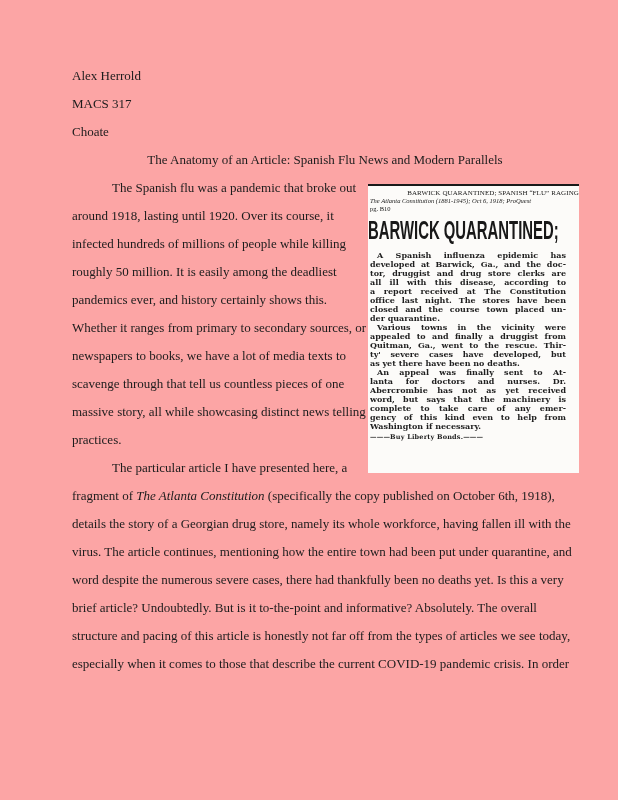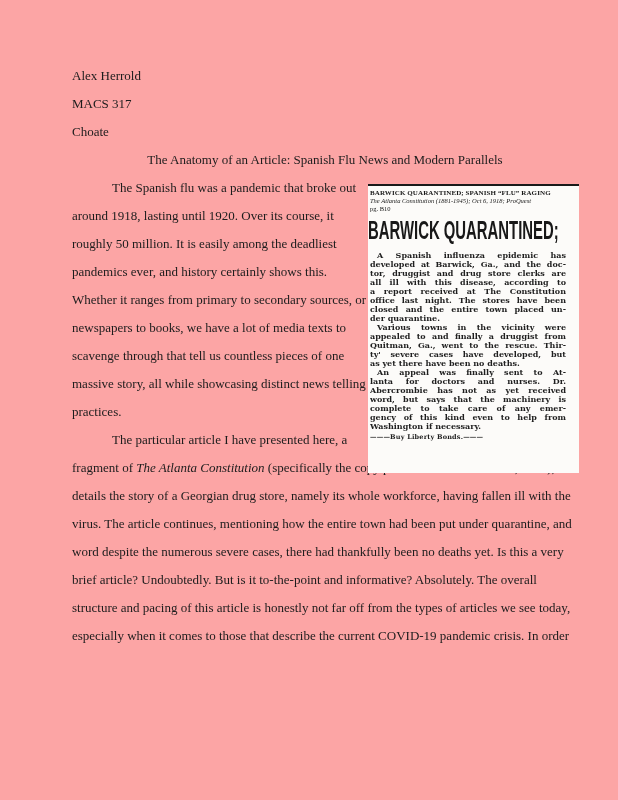--- a/index.html
+++ b/index.html
@@ -46,24 +46,25 @@
     height: 2px;
     background: #1a1a1a;
     width: 100%;
   }
   .cite {
     margin-top: 3px;
     padding-left: 2px;
   }
   .cite-head {
     font-size: 7px;
-    font-weight: bold;
+    font-weight: normal;
     letter-spacing: 0.1px;
     white-space: nowrap;
     line-height: 8px;
+    text-align: right;
   }
   .cite-src {
     font-size: 6.5px;
     font-style: italic;
     white-space: nowrap;
     line-height: 7.5px;
   }
   .cite-pg {
     font-size: 6.5px;
     line-height: 7.5px;
@@ -127,20 +128,21 @@
 
   <div class="doc-flow">
     <div class="doc-line">Alex Herrold</div>
     <div class="doc-line">MACS 317</div>
     <div class="doc-line">Choate</div>
     <div class="doc-line doc-title">The Anatomy of an Article: Spanish Flu News and Modern Parallels</div>
 
     <div>
       <div class="doc-line narrow indent">The Spanish flu was a pandemic that broke out</div>
       <div class="doc-line narrow">around 1918, lasting until 1920. Over its course, it</div>
+      <div class="doc-line narrow">infected hundreds of millions of people while killing</div>
       <div class="doc-line narrow">roughly 50 million. It is easily among the deadliest</div>
       <div class="doc-line narrow">pandemics ever, and history certainly shows this.</div>
       <div class="doc-line narrow">Whether it ranges from primary to secondary sources, or</div>
       <div class="doc-line narrow">newspapers to books, we have a lot of media texts to</div>
       <div class="doc-line narrow">scavenge through that tell us countless pieces of one</div>
       <div class="doc-line narrow">massive story, all while showcasing distinct news telling</div>
       <div class="doc-line narrow">practices.</div>
     </div>
 
     <div>
@@ -168,21 +170,21 @@
       <div class="headline-line hl-left"><span>BARWICK QUARANTINED;</span></div>
     </div>
 
     <div class="np-body">
       <div class="np-line np-indent">A Spanish influenza epidemic has</div>
       <div class="np-line">developed at Barwick, Ga., and the doc-</div>
       <div class="np-line">tor, druggist and drug store clerks are</div>
       <div class="np-line">all ill with this disease, according to</div>
       <div class="np-line">a report received at The Constitution</div>
       <div class="np-line">office last night. The stores have been</div>
-      <div class="np-line">closed and the entire town placed un-</div>
+      <div class="np-line">closed and the course town placed un-</div>
       <div class="np-line np-last">der quarantine.</div>
       <div class="np-line np-indent">Various towns in the vicinity were</div>
       <div class="np-line">appealed to and finally a druggist from</div>
       <div class="np-line">Quitman, Ga., went to the rescue. Thir-</div>
       <div class="np-line">ty' severe cases have developed, but</div>
       <div class="np-line np-last">as yet there have been no deaths.</div>
       <div class="np-line np-indent">An appeal was finally sent to At-</div>
       <div class="np-line">lanta for doctors and nurses. Dr.</div>
       <div class="np-line">Abercrombie has not as yet received</div>
       <div class="np-line">word, but says that the machinery is</div>

